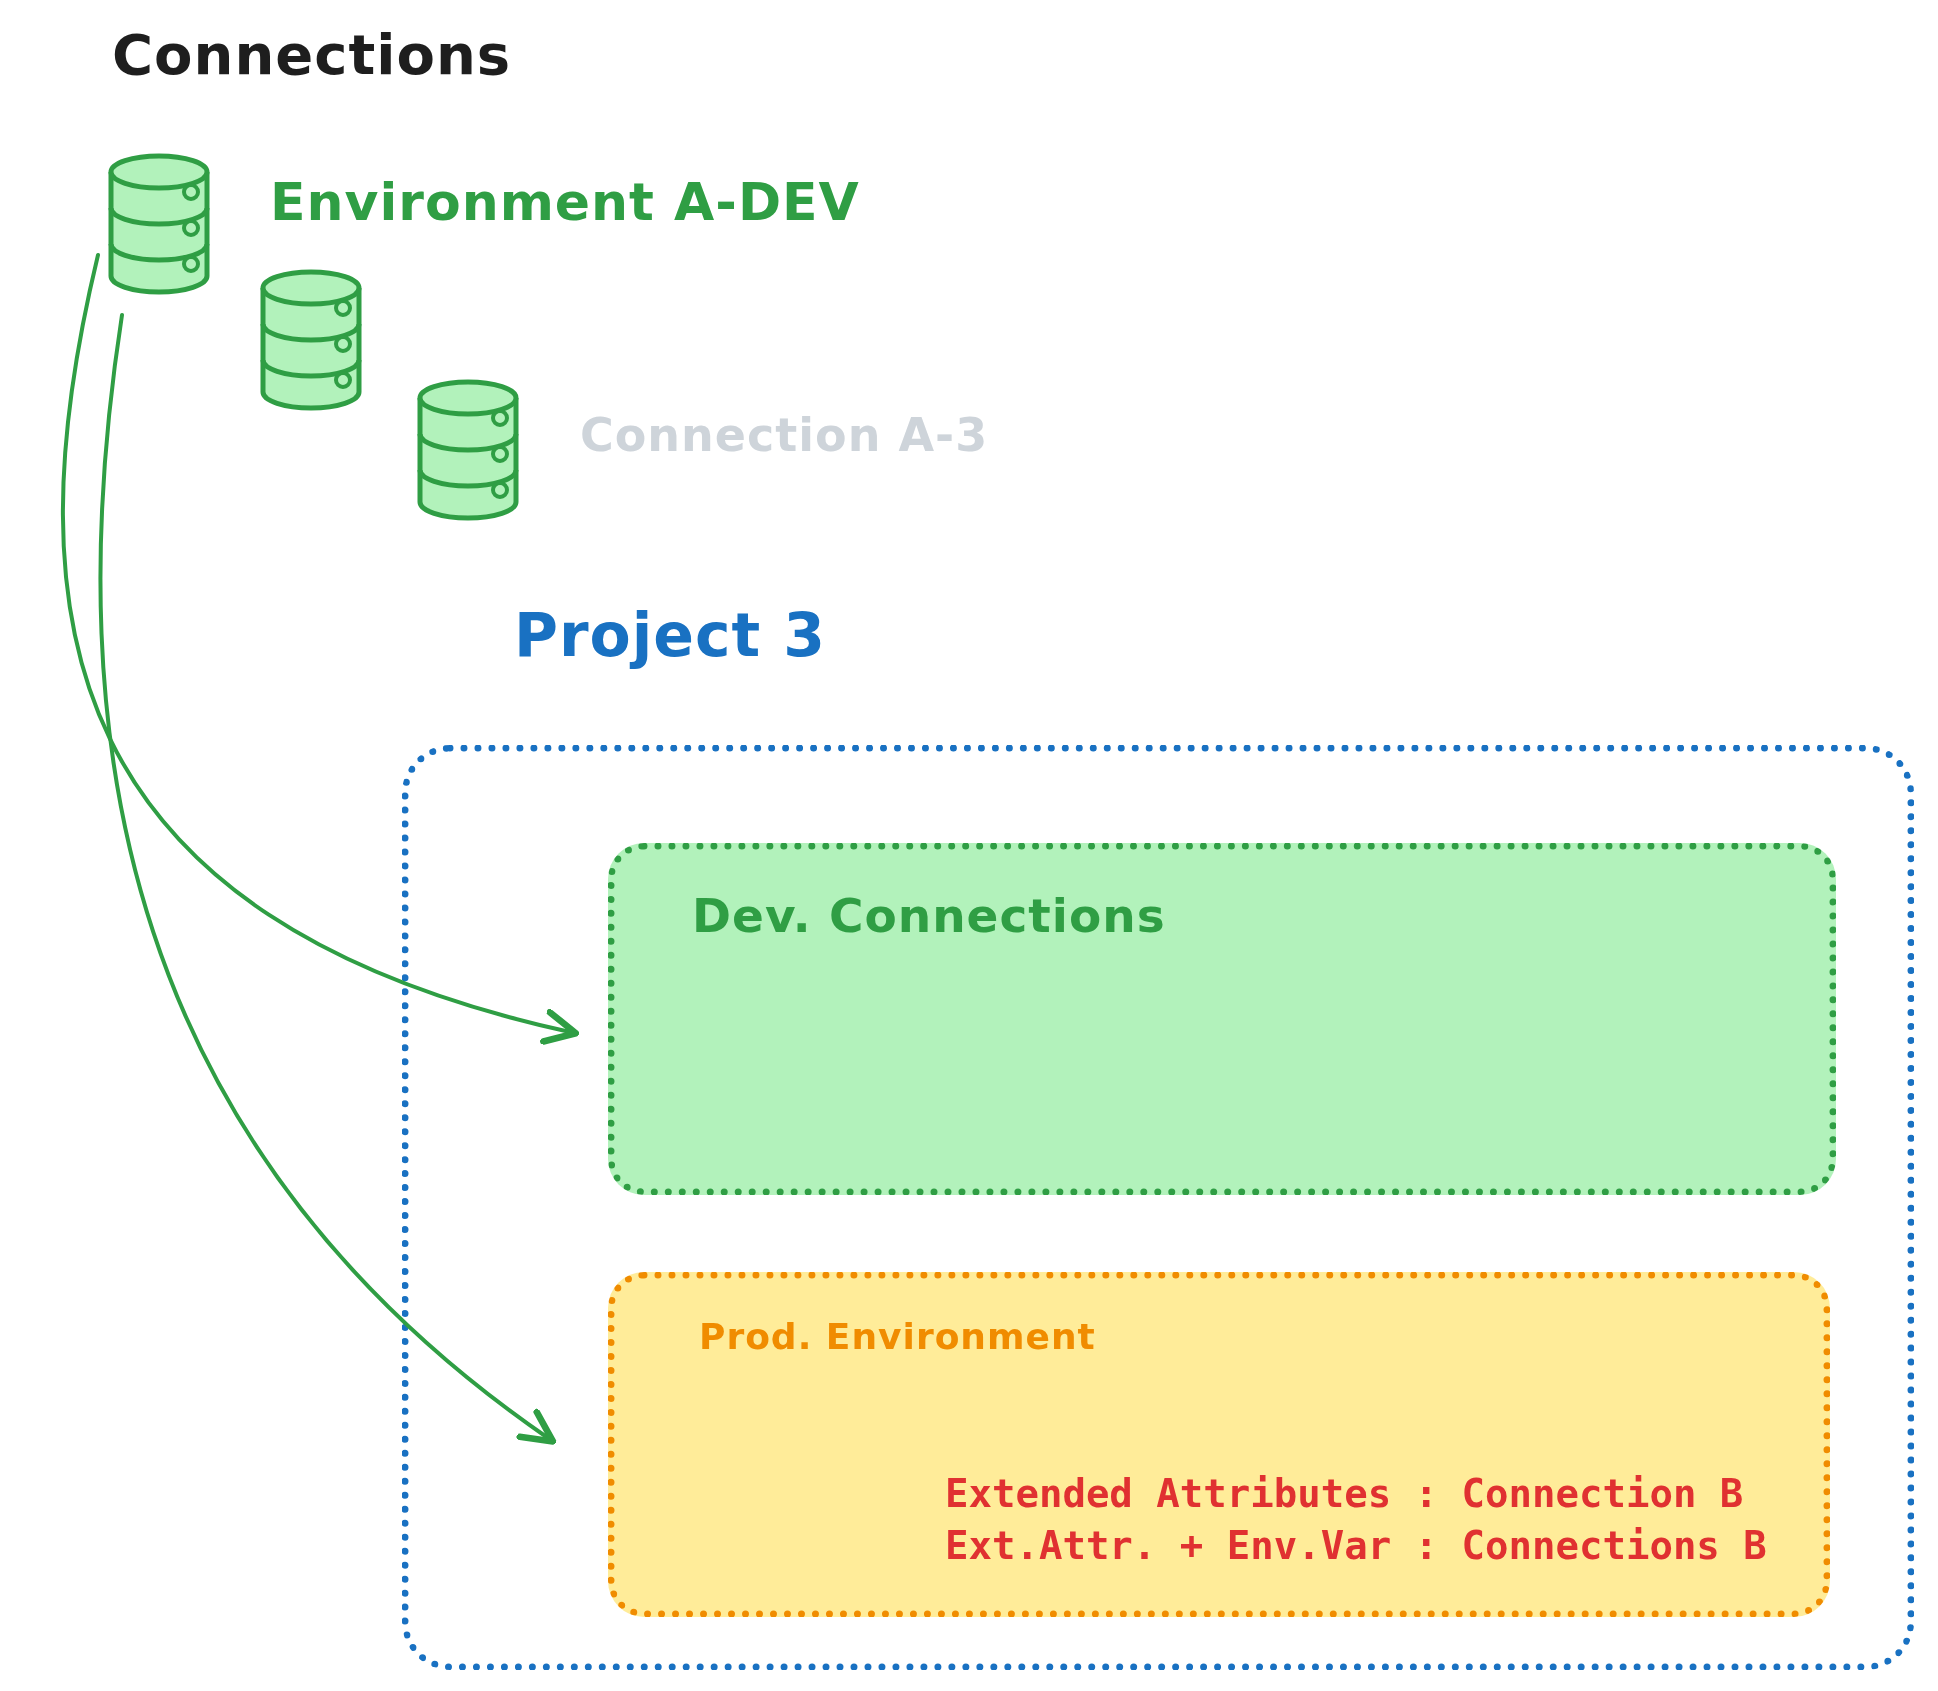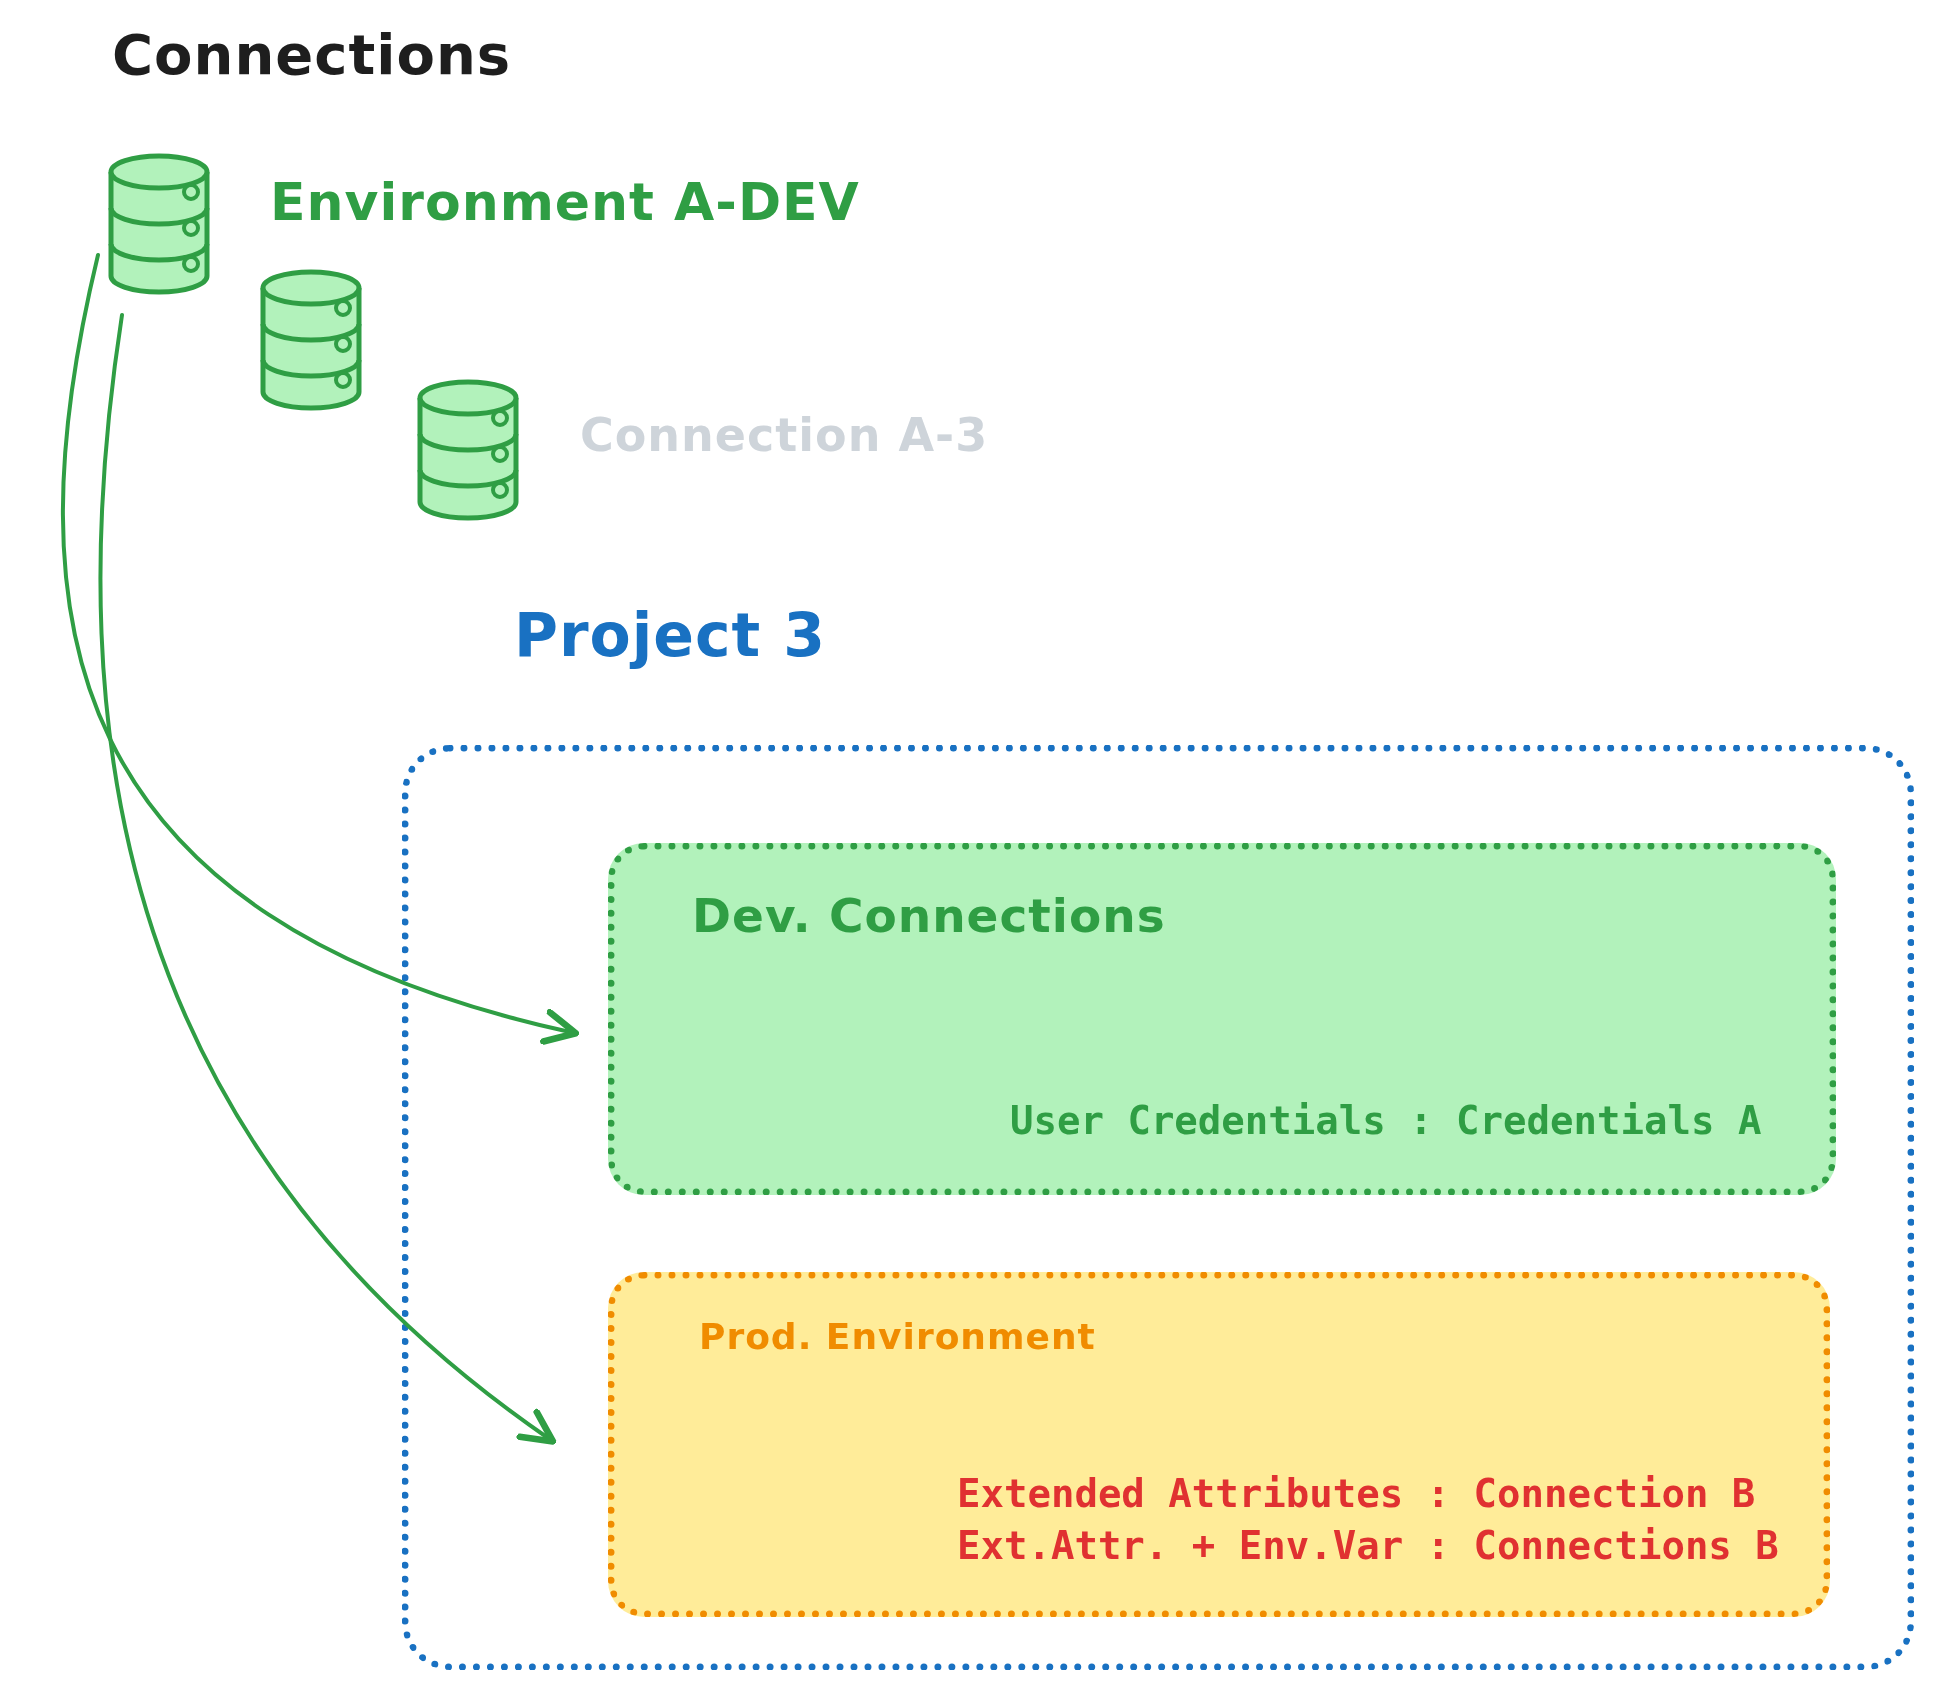--- a/index.html
+++ b/index.html
@@ -49,21 +49,21 @@
   #prod-box{
     left:608px;top:1272px;width:1222px;height:345px;
     border:7px dotted #f08c00;border-radius:36px;
     box-sizing:border-box;background:#ffec99;
   }
   #prod-title{left:672px;top:1316px;font-size:36px;color:#f08c00;}
   #prod-detail{
     left:945px;top:1468px;
     font-family:"DejaVu Sans Mono", monospace;
     font-weight:700;font-size:39px;color:#e03131;
-    line-height:52px;white-space:nowrap;margin-left:12px;
+    line-height:52px;white-space:nowrap;
   }
   #arrows{left:0;top:0;width:1938px;height:1691px;pointer-events:none;}
 </style>
 </head>
 <body>
 
 <div id="canvas">
 
   <div id="main-title" class="abs hand">Connections</div>
 
@@ -99,21 +99,20 @@
 
   <div id="label-a-dev" class="abs hand conn-label">Environment A-DEV</div>
   <div id="label-a-3" class="abs hand conn-label">Connection A-3</div>
 
   <div id="project-title" class="abs hand">Project 3</div>
 
   <div id="project-box" class="abs"></div>
 
   <div id="dev-box" class="abs"></div>
   <div id="dev-title" class="abs hand">Dev. Connections</div>
-  <div id="dev-detail" class="abs">User Credentials : Credentials A</div>
 
   <div id="prod-box" class="abs"></div>
   <div id="prod-title" class="abs hand">Prod. Environment</div>
   <div id="prod-detail" class="abs">
     <div>Extended Attributes : Connection B</div>
     <div>Ext.Attr. + Env.Var : Connections B</div>
   </div>
 
   <svg id="arrows" class="abs" viewBox="0 0 1938 1691">
     <defs>

